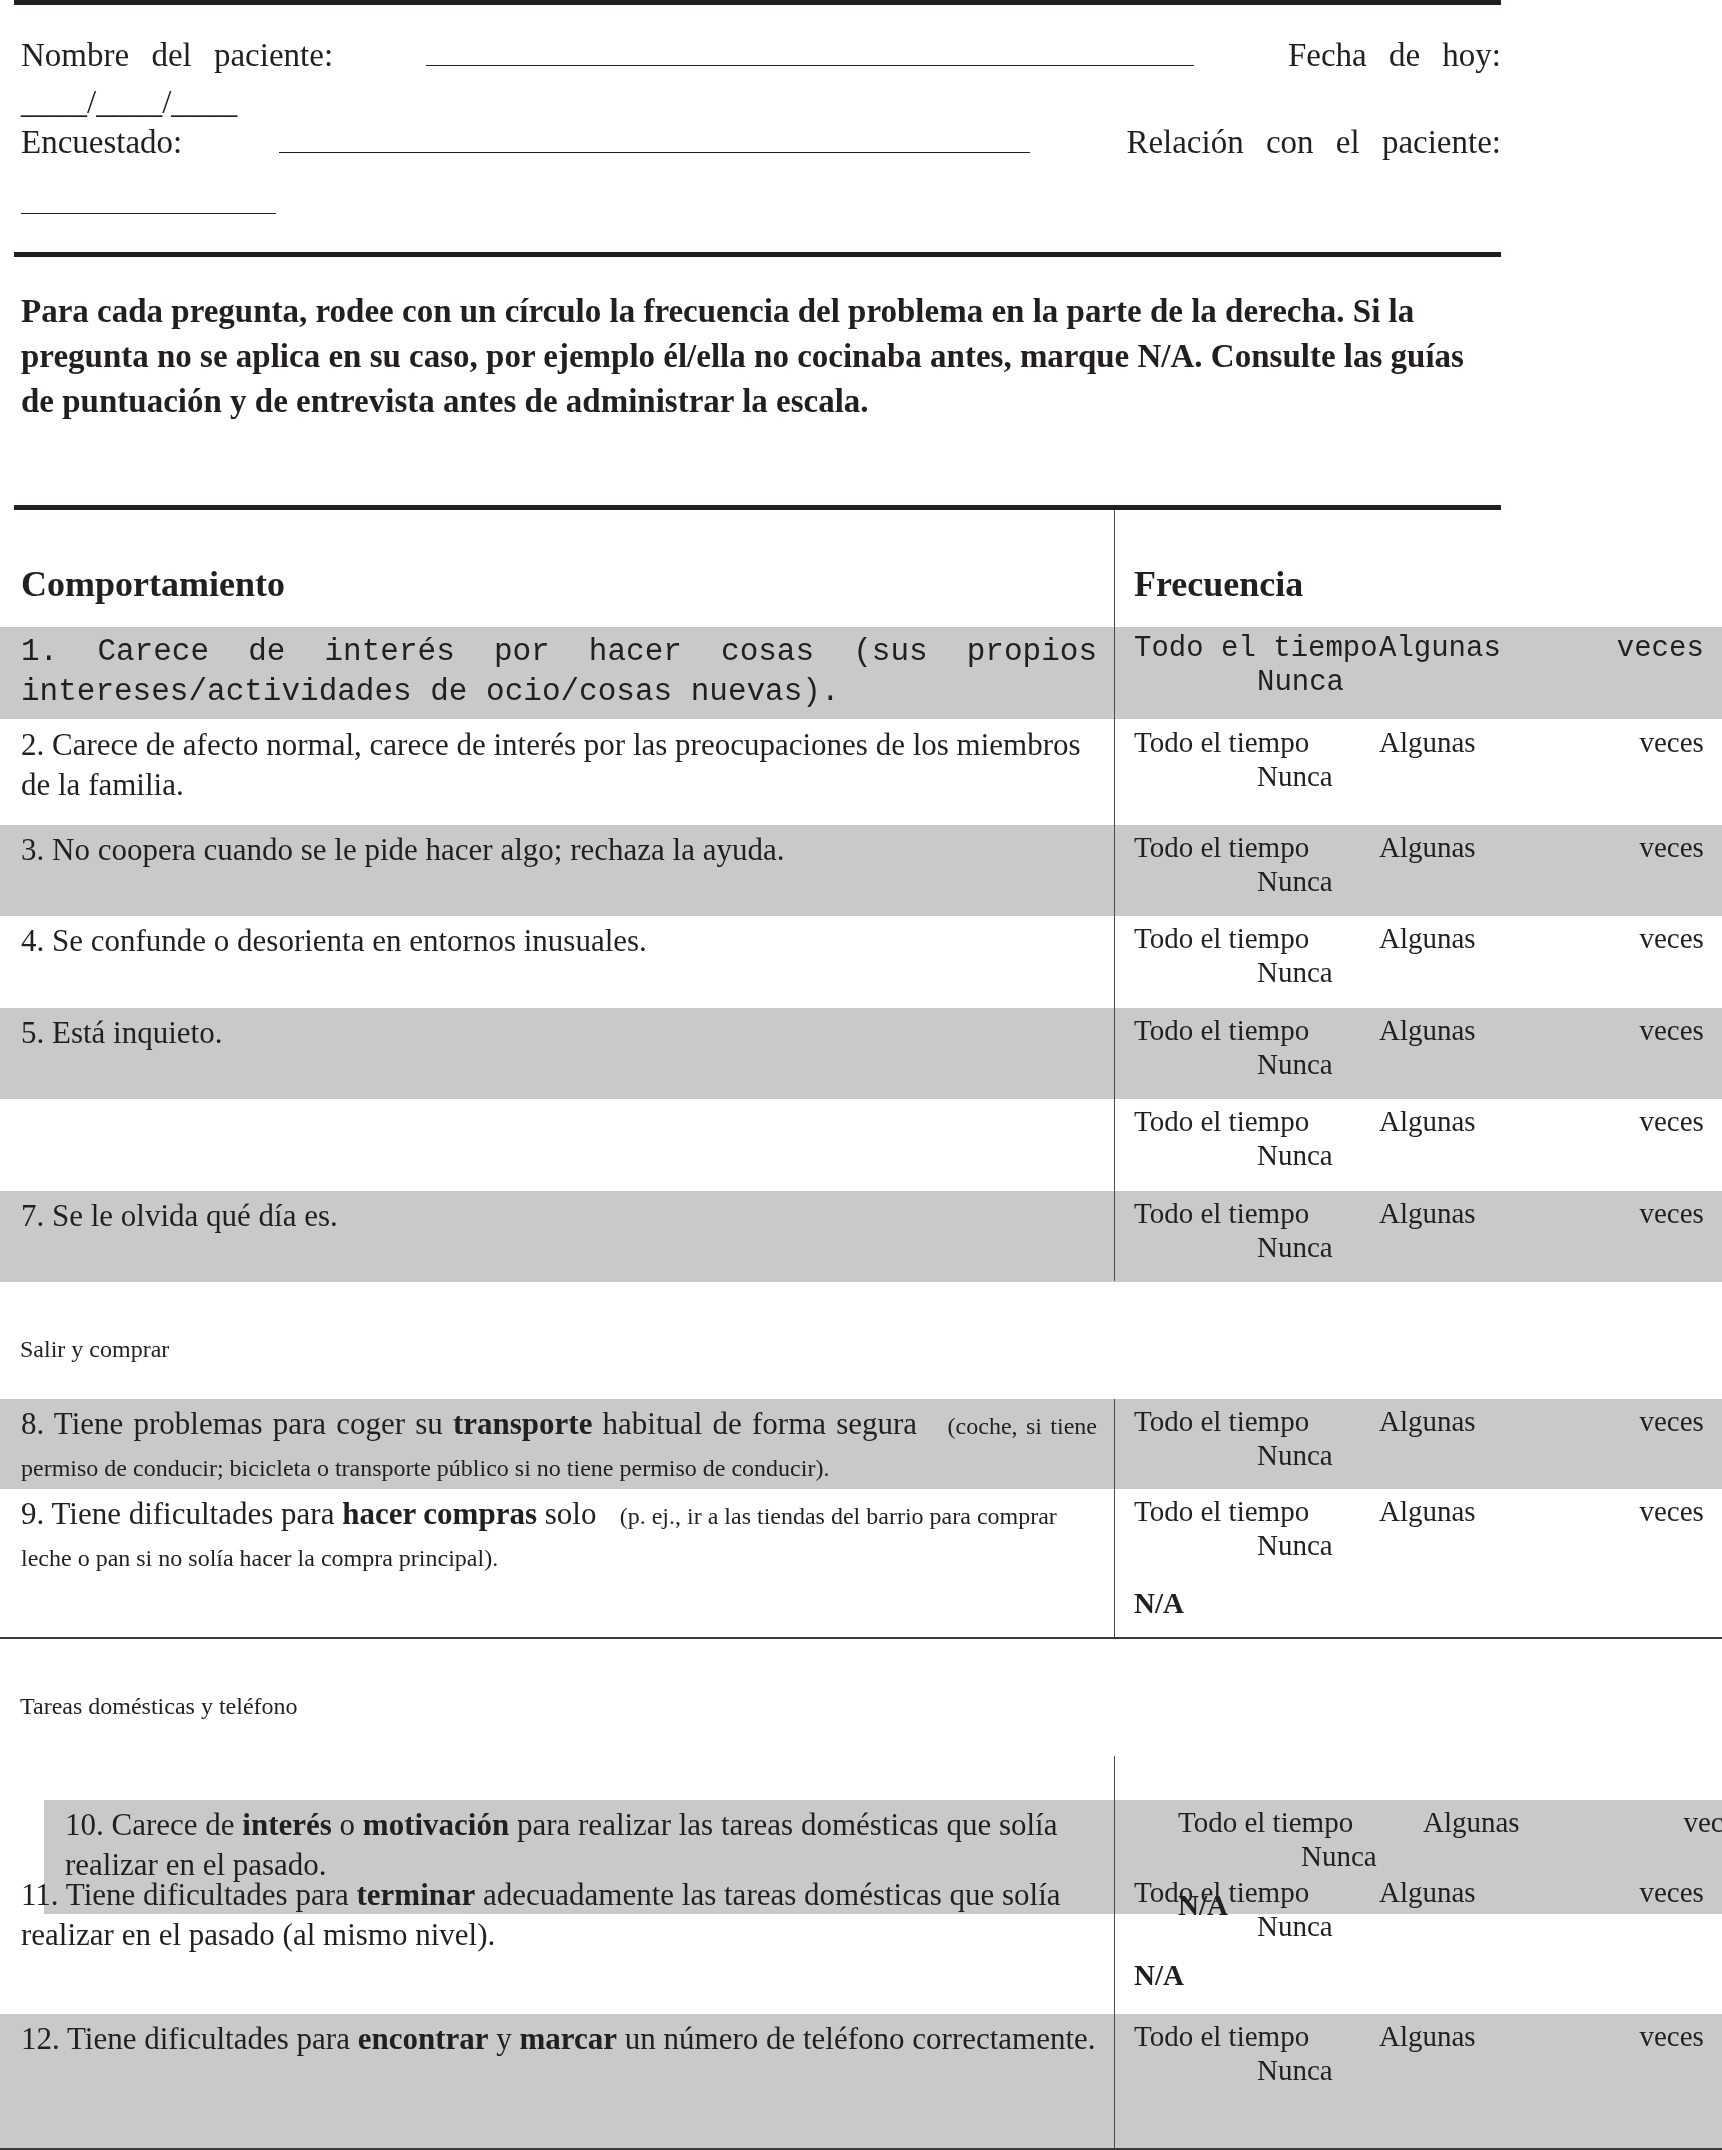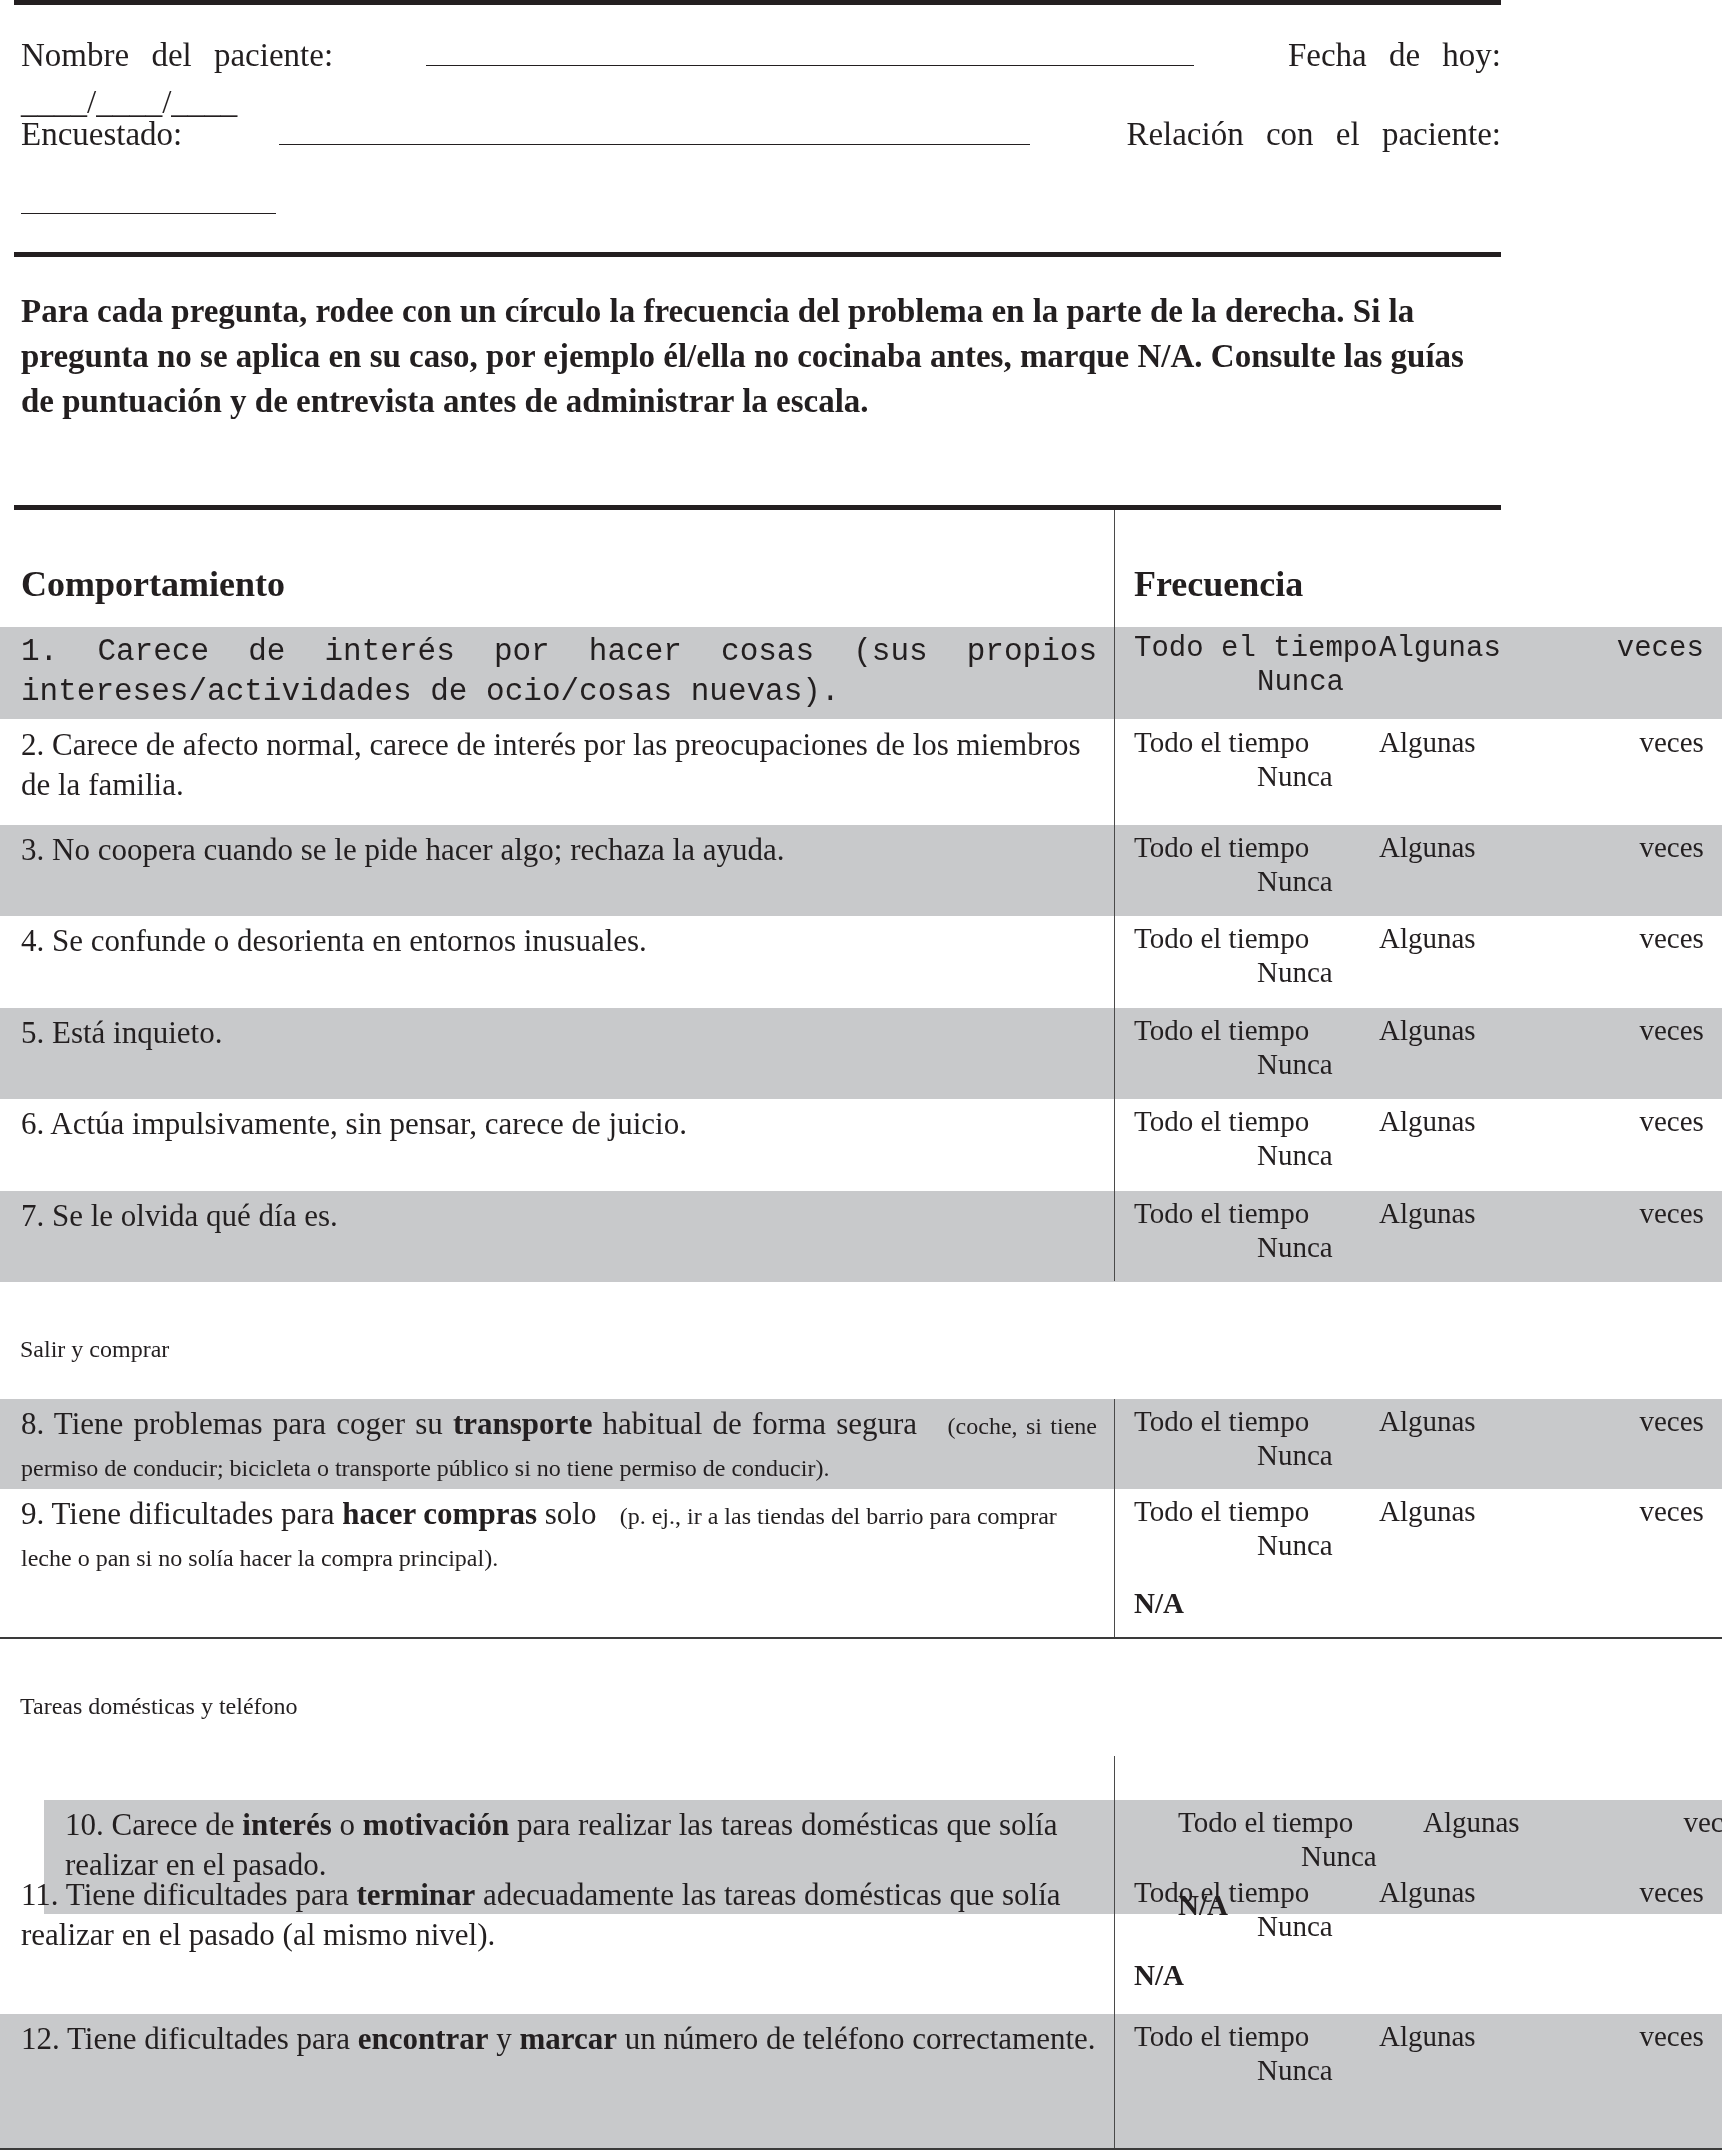--- a/index.html
+++ b/index.html
@@ -33,21 +33,21 @@
 
 <div class="rule-thick" style="top:0;"></div>
 
 <div class="field-row" style="top:37px;">
   <span class="field-label">Nombre del paciente:</span>
   <span class="blank" style="width:768px;"></span>
   <span class="field-label">Fecha de hoy:</span>
 </div>
 <div class="abs" style="left:21px; top:83px; font-size:33px; line-height:39px;">____/____/____</div>
 
-<div class="field-row" style="top:116px;">
+<div class="field-row" style="top:124px;">
   <span class="field-label">Encuestado:</span>
   <span class="blank" style="width:751px;"></span>
   <span class="field-label">Relación con el paciente:</span>
 </div>
 <div class="abs" style="left:21px; top:187px; width:255px; height:26px; border-bottom:1.9px solid #231f20;"></div>
 
 <div class="rule-thick" style="top:252px;"></div>
 
 <div class="instructions">Para cada pregunta, rodee con un círculo la frecuencia del problema en la parte de la derecha. Si la pregunta no se aplica en su caso, por ejemplo él/ella no cocinaba antes, marque N/A. Consulte las guías de puntuación y de entrevista antes de administrar la escala.</div>
 
@@ -95,21 +95,20 @@
 <div class="row grey" style="top:1008px; height:91px;">
   <div class="q left"><span>5.</span> <span>Está inquieto.</span></div>
   <div class="freq">
     <span class="todo">Todo el tiempo</span>
     <span class="algunas">Algunas</span>
     <span class="veces">veces</span>
     <span class="nunca">Nunca</span>
   </div>
 </div>
 <div class="row" style="top:1099px; height:92px;">
-  <div class="q left"><span>6.</span> <span>Actúa impulsivamente, sin pensar, carece de juicio.</span></div>
   <div class="freq">
     <span class="todo">Todo el tiempo</span>
     <span class="algunas">Algunas</span>
     <span class="veces">veces</span>
     <span class="nunca">Nunca</span>
   </div>
 </div>
 <div class="row grey" style="top:1191px; height:91px;">
   <div class="q left"><span>7.</span> <span>Se le olvida qué día es.</span></div>
   <div class="freq">

